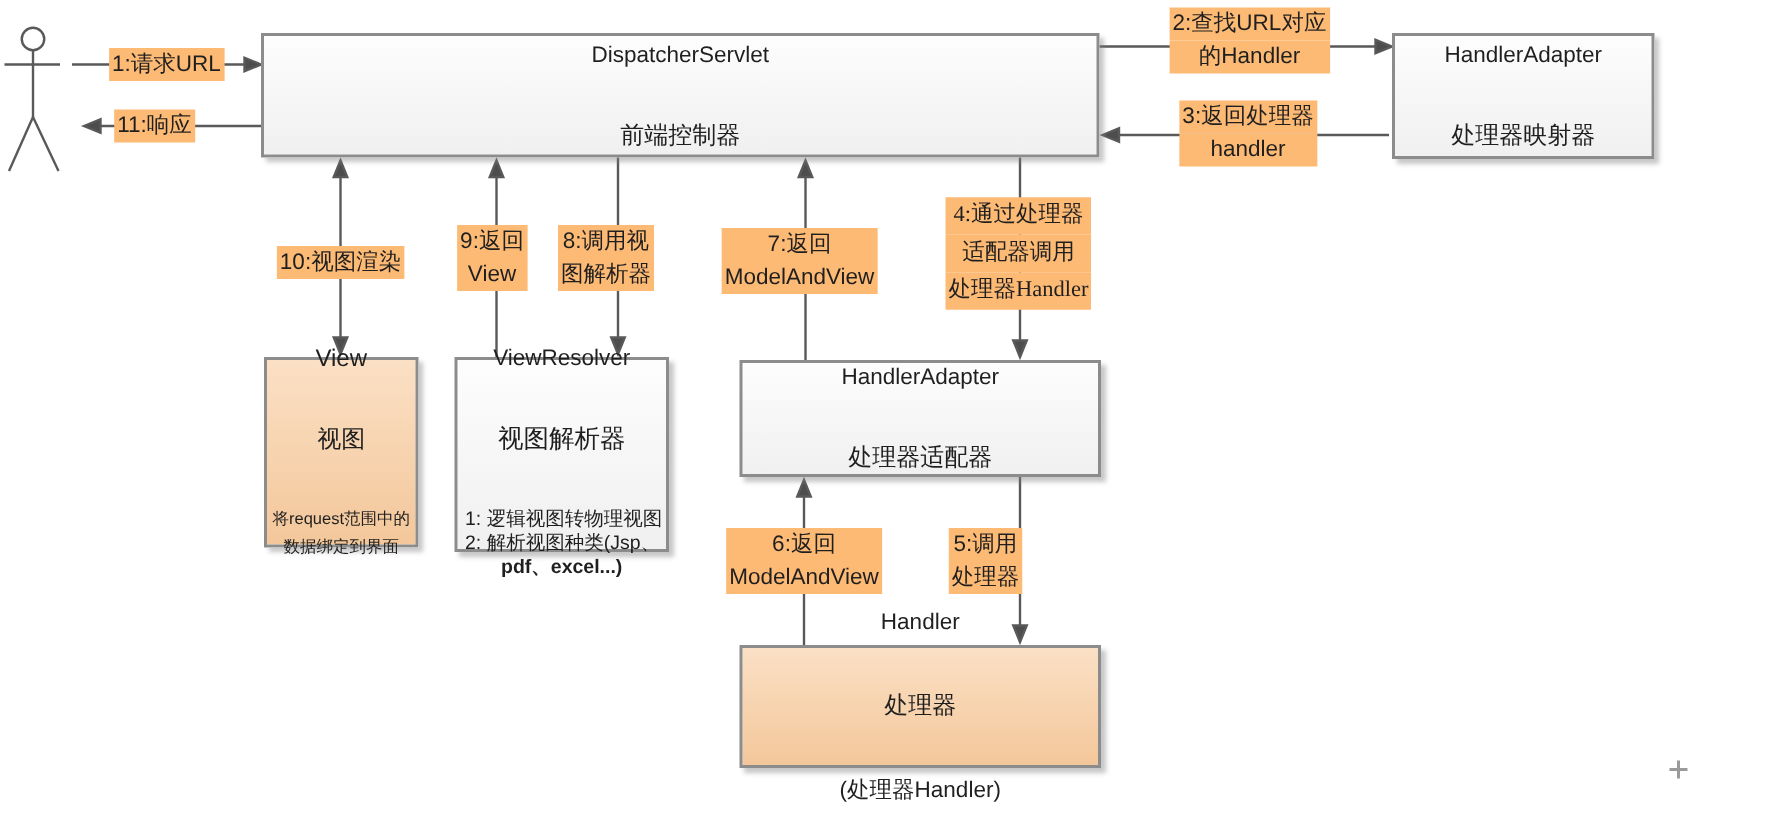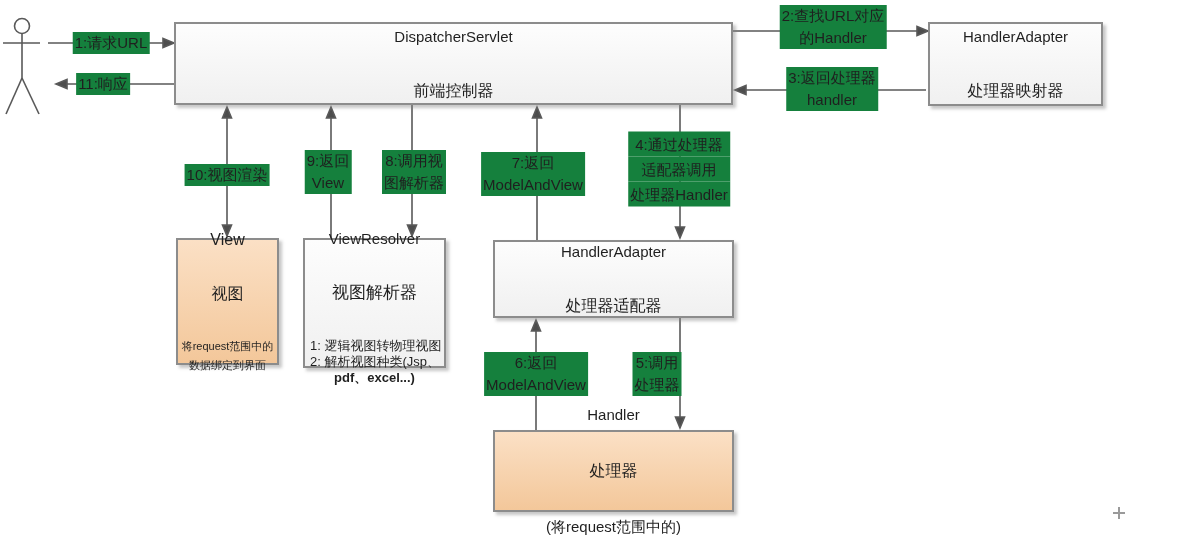--- a/index.html
+++ b/index.html
@@ -22,22 +22,22 @@
   .t2{font-size:16px;line-height:23px;}
   .t3{font-size:15px;line-height:24px;}
   .vr-notes{width:100%;text-align:left;padding:2px 0 0 5px;box-sizing:border-box;}
   .vr-notes .indent{padding-left:24px;display:block;font-weight:bold;}
   .vr-notes span{display:block;font-size:13px;line-height:16px;}
   .view-notes span{display:block;font-size:11px;line-height:19px;}
   .lbl{
     position:absolute;z-index:3;transform:translate(-50%,-50%);
     text-align:center;font-size:15px;line-height:22px;white-space:nowrap;
   }
-  .lbl span{display:block;background:#15803d;padding:0 2px;}
-  .lbl.lh25{line-height:25px;}
+  .lbl span{display:block;background:#fdba74;padding:0 2px;}
+  .lbl.lh25{line-height:25px;font-family:Liberation Serif, serif;}
 </style>
 </head>
 <body>
 
 <div id="stage">
 
   <svg id="wires" width="1177" height="547" viewBox="0 0 1177 547">
     <g stroke="#595959" stroke-width="1.6" fill="none">
       <circle cx="22" cy="26" r="7.5"></circle>
       <line x1="22" y1="33.5" x2="22" y2="78"></line>
@@ -141,21 +141,21 @@
   </div>
 
   <div class="box white" style="left:493px;top:240px;width:241px;height:78px">
     <div class="t1">HandlerAdapter</div>
     <div class="t2">处理器适配器</div>
   </div>
 
   <div class="box orange" style="left:493px;top:430px;width:241px;height:82px">
     <div class="t3" style="line-height:22px">Handler</div>
     <div class="t2" style="line-height:25px">处理器</div>
-    <div class="t3" style="line-height:23px">(将request范围中的)</div>
+    <div class="t3" style="line-height:23px">(处理器Handler)</div>
   </div>
 
   <div class="lbl" style="left:111px;top:43px">
     <span>1:请求URL</span>
   </div>
   <div class="lbl" style="left:103px;top:84px">
     <span>11:响应</span>
   </div>
   <div class="lbl" style="left:833px;top:27px">
     <span>2:查找URL对应</span>
@@ -165,21 +165,21 @@
     <span>3:返回处理器</span>
     <span>handler</span>
   </div>
   <div class="lbl" style="left:227px;top:175px">
     <span>10:视图渲染</span>
   </div>
   <div class="lbl" style="left:328px;top:172px">
     <span>9:返回</span>
     <span>View</span>
   </div>
-  <div class="lbl" style="left:414px;top:172px">
+  <div class="lbl" style="left:404px;top:172px">
     <span>8:调用视</span>
     <span>图解析器</span>
   </div>
   <div class="lbl" style="left:533px;top:174px">
     <span>7:返回</span>
     <span>ModelAndView</span>
   </div>
   <div class="lbl lh25" style="left:679px;top:169px">
     <span>4:通过处理器</span>
     <span>适配器调用</span>

